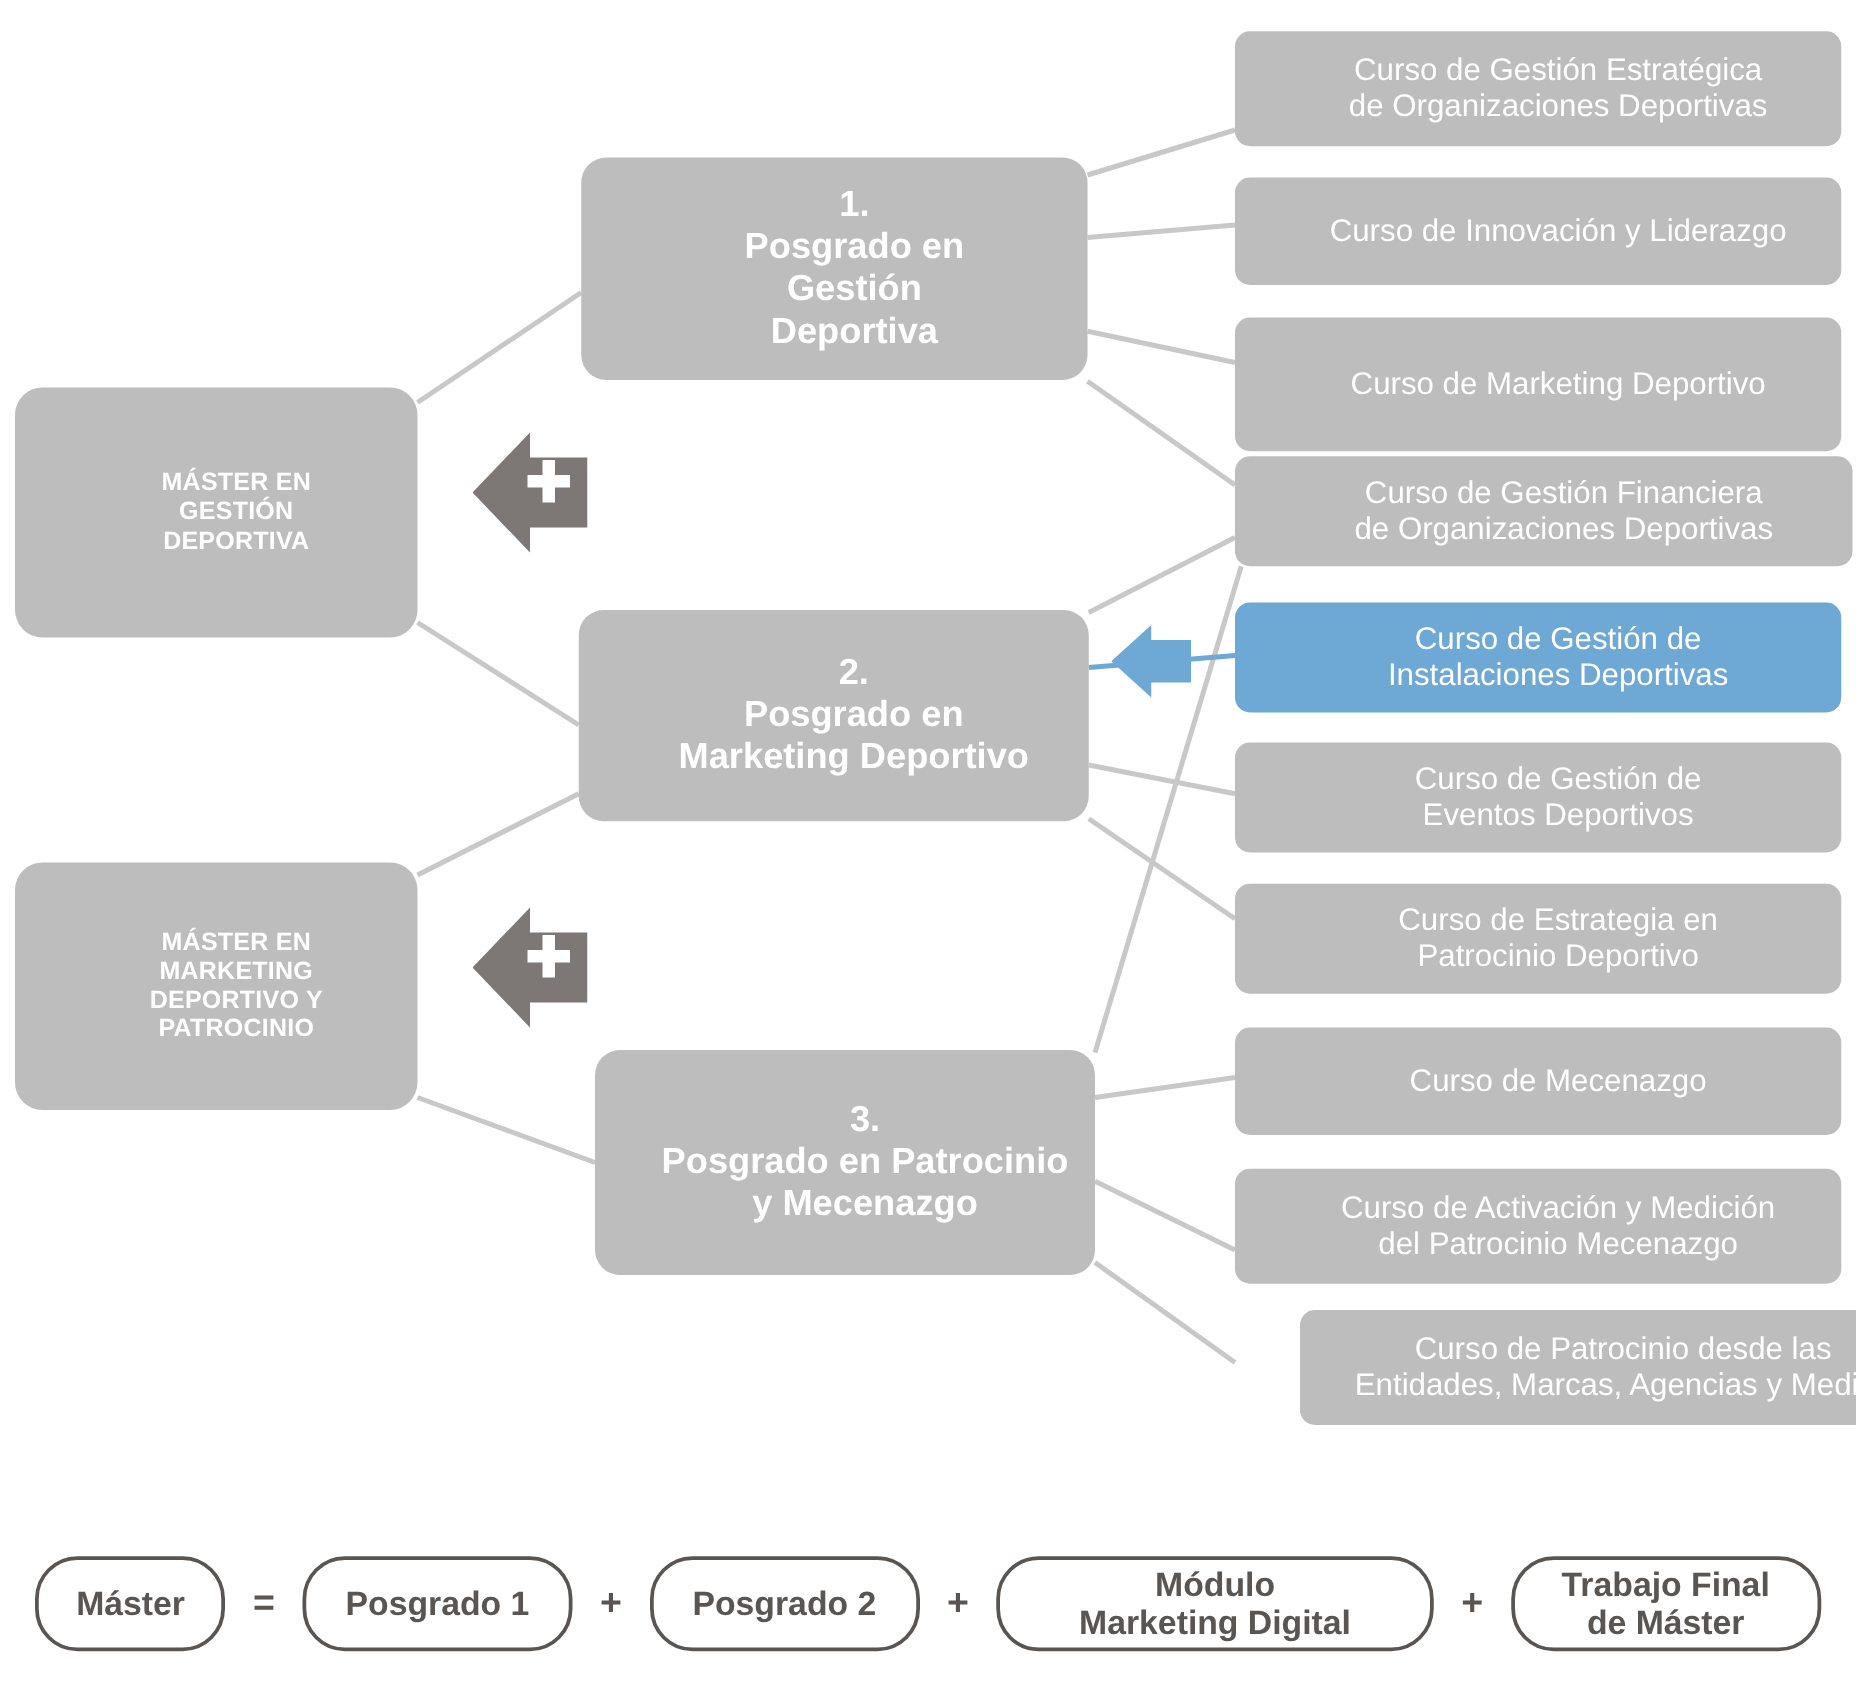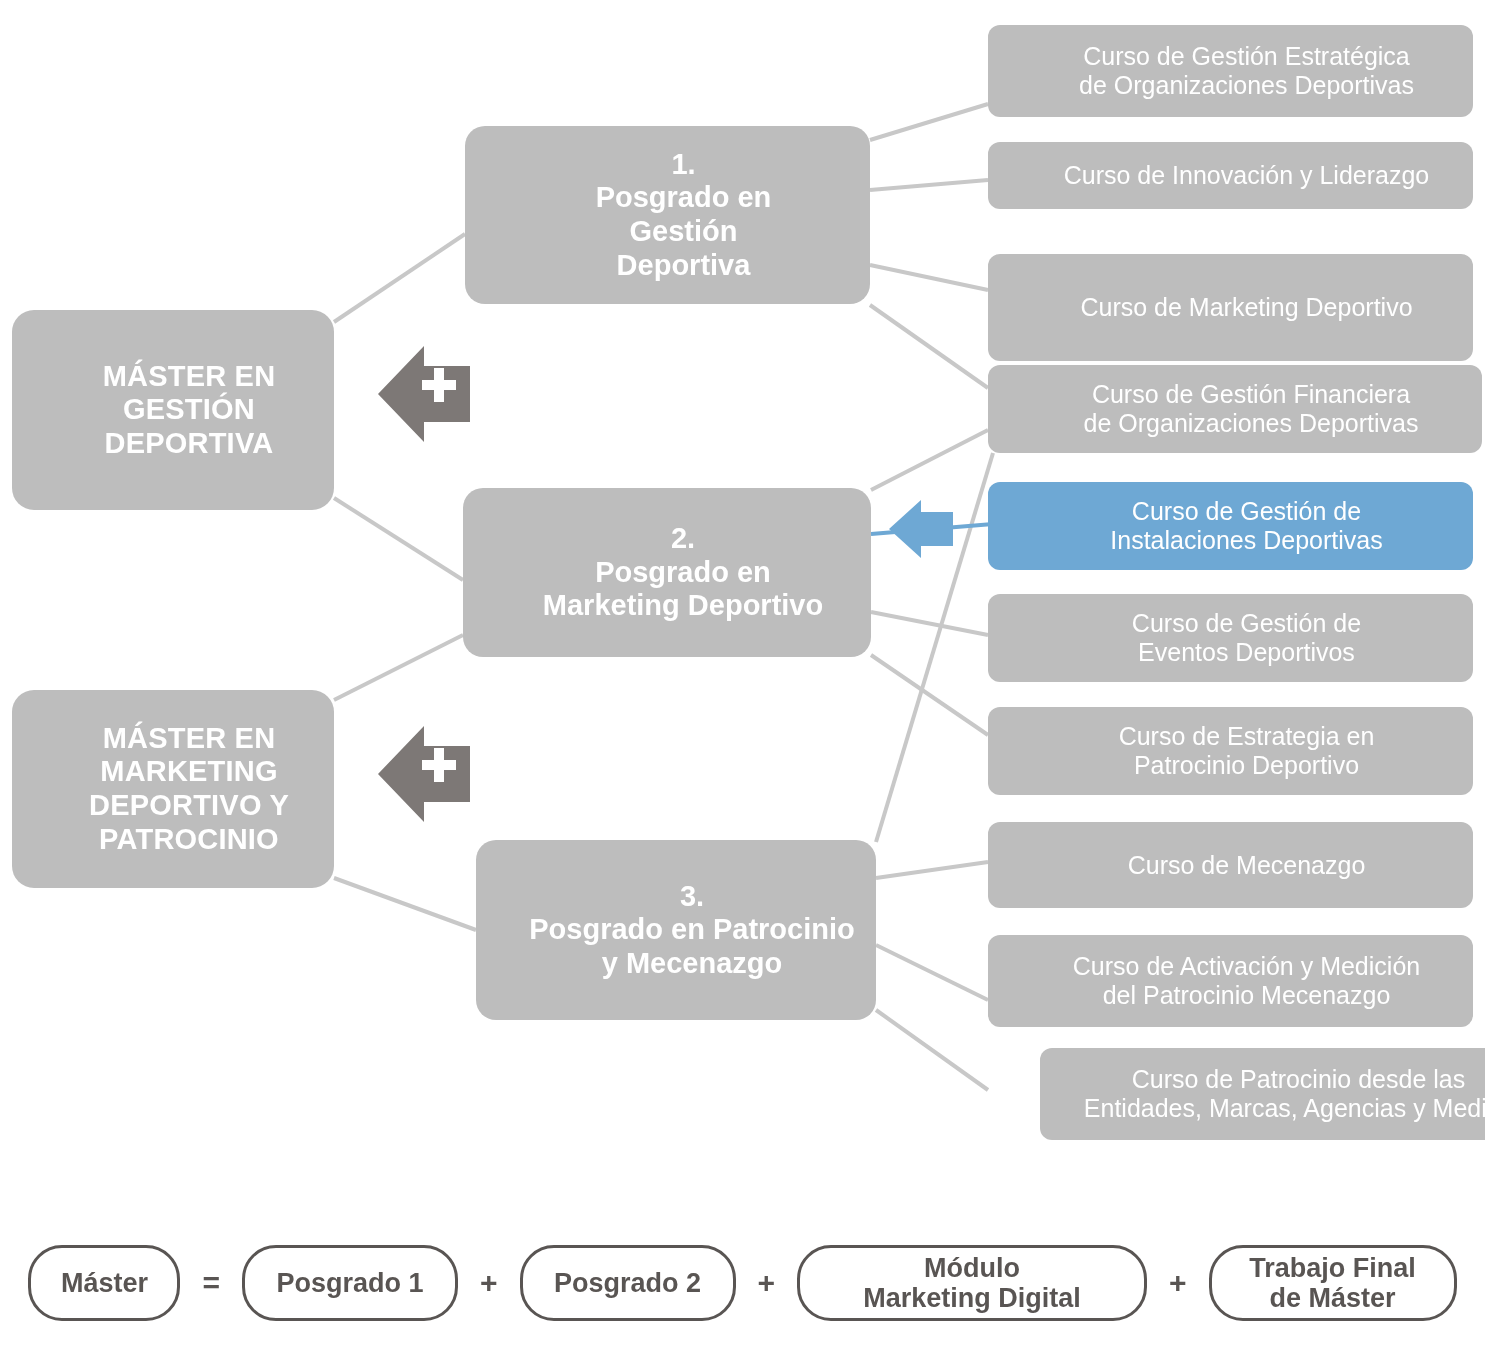--- a/index.html
+++ b/index.html
@@ -34,21 +34,21 @@
     text-align: center;
     color: #ffffff;
     line-height: 1.16;
     white-space: pre-line;
     z-index: 3;
     padding-left: 32px;
   }
   .master-node {
     background: #bdbdbd;
     font-weight: bold;
-    font-size: 29px;
+    font-size: 20px;
     letter-spacing: 0.2px;
     border-radius: 22px;
   }
   .posgrado-node {
     background: #bdbdbd;
     font-weight: bold;
     font-size: 29px;
     border-radius: 20px;
   }
   .course-node {
@@ -181,21 +181,21 @@
     <span>3.
 Posgrado en Patrocinio
 y Mecenazgo</span>
   </div>
 
   <div class="node course-node" style="left:988px; top:25px; width:485px; height:92px;">
     <span>Curso de Gestión Estratégica
 de Organizaciones Deportivas</span>
   </div>
 
-  <div class="node course-node" style="left:988px; top:142px; width:485px; height:67px;">
+  <div class="node course-node" style="left:988px; top:142px; width:485px; height:86px;">
     <span>Curso de Innovación y Liderazgo</span>
   </div>
 
   <div class="node course-node" style="left:988px; top:254px; width:485px; height:107px;">
     <span>Curso de Marketing Deportivo</span>
   </div>
 
   <div class="node course-node" style="left:988px; top:365px; width:494px; height:88px;">
     <span>Curso de Gestión Financiera
 de Organizaciones Deportivas</span>

